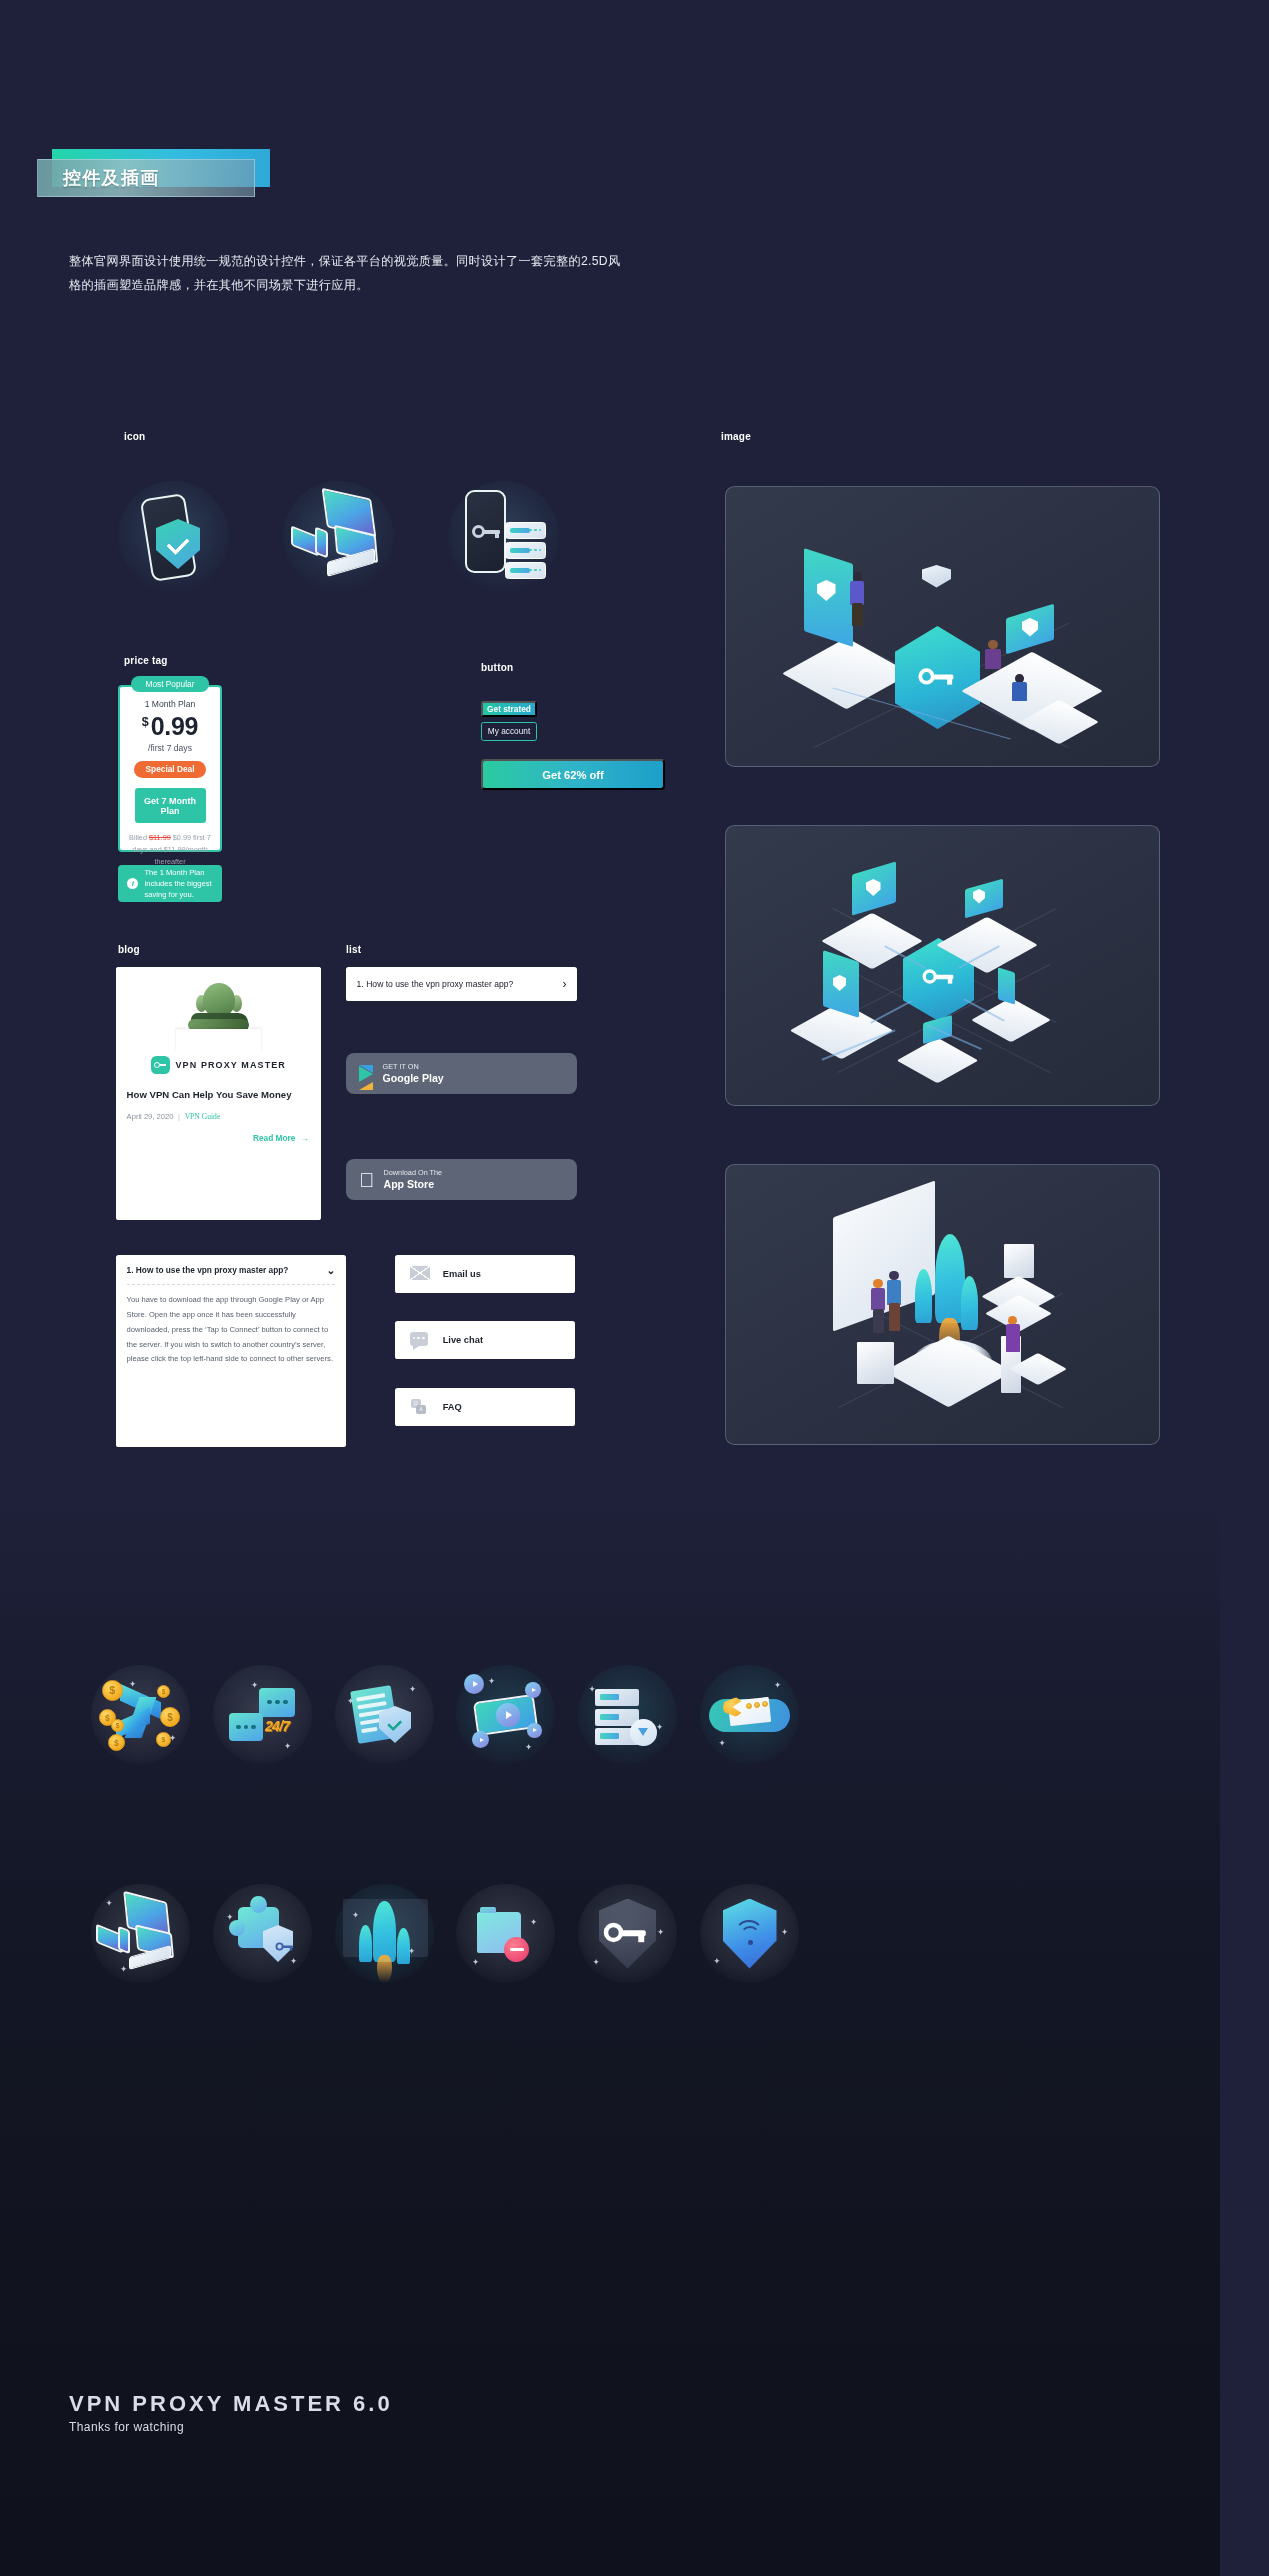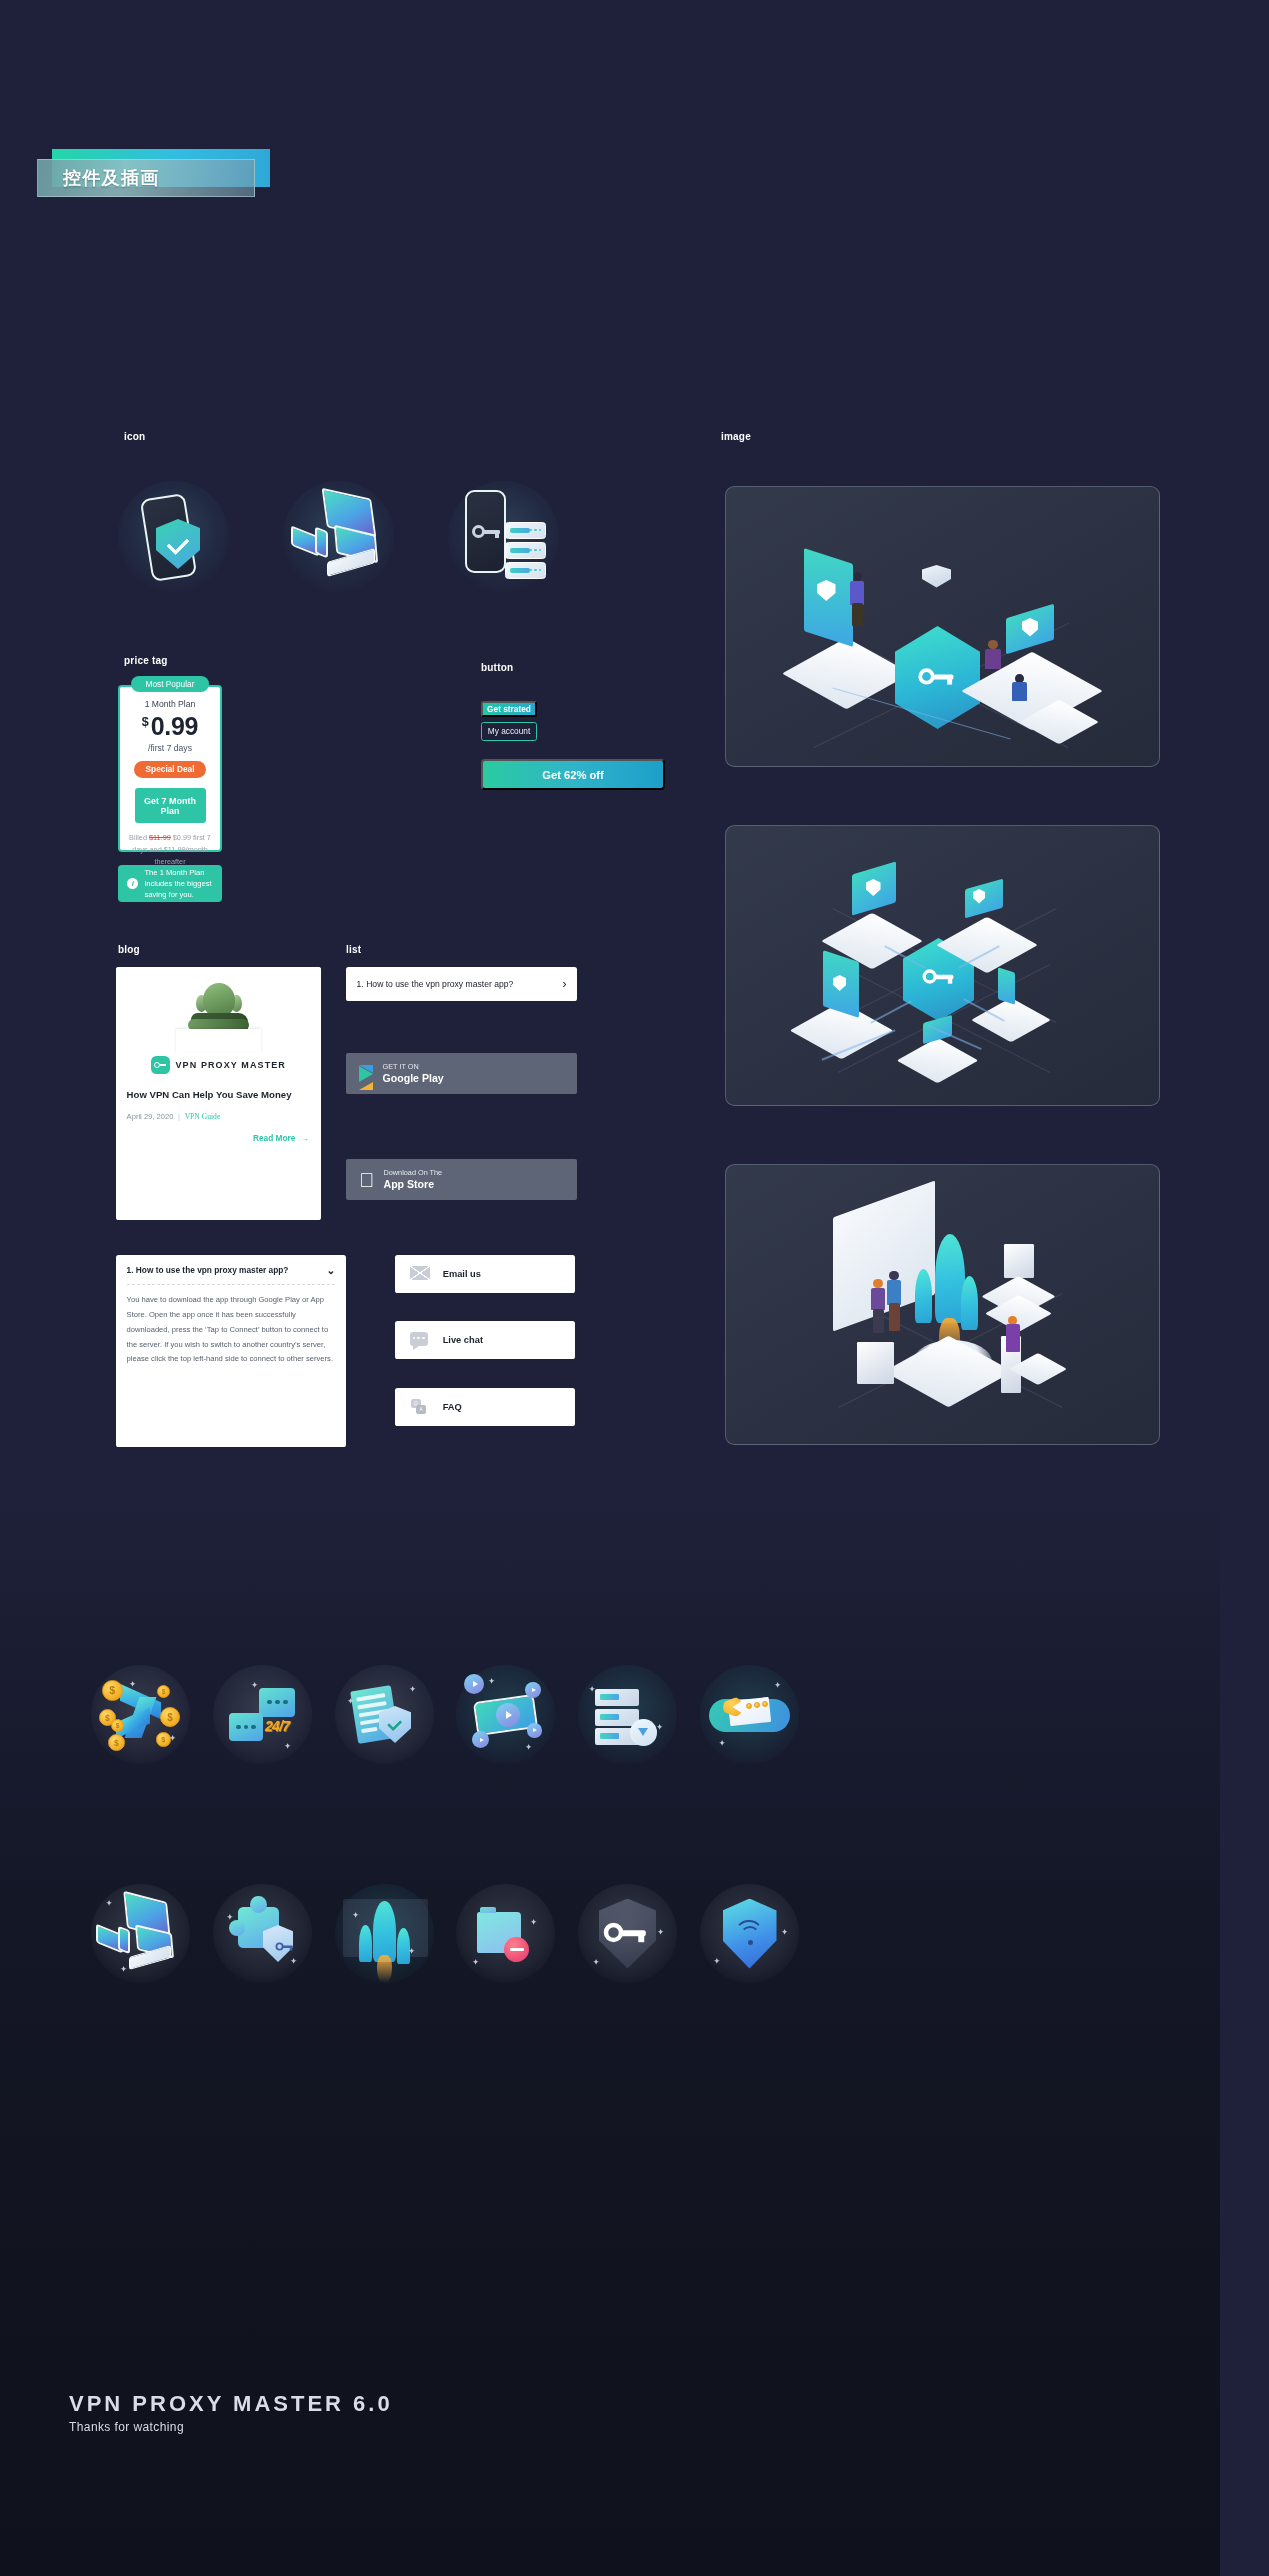--- a/index.html
+++ b/index.html
@@ -210,21 +210,21 @@
     padding:12px 12px 10.6px; font-size:8.3px; font-weight:bold; color:#2ec4a6; cursor:pointer;
   }
 
   
   .list-row {
     position:absolute; background:#fff; border-radius:2.6px;
     display:flex; align-items:center; justify-content:space-between;
     padding:0 10.6px; font-size:8.6px; color:#20242e; cursor:pointer;
   }
   .store-btn {
-    position:absolute; background:#5d6576; border-radius:2px;
+    position:absolute; background:#5d6576; border-radius:8px;
     display:flex; align-items:center; gap:9.3px; padding:0 13.2px; cursor:pointer;
   }
   .store-btn .st-top { font-size:7.3px; color:#e6e9ef; line-height:1.3; }
   .store-btn .st-main { font-size:10.6px; font-weight:bold; color:#fff; line-height:1.25; }
   .gplay {
     width:0; height:0; position:relative; flex:0 0 auto;
     border-top:8.6px solid transparent; border-bottom:8.6px solid transparent;
     border-left:14.5px solid #2ec4a6;
   }
   .gplay::before {
@@ -454,20 +454,21 @@
 
 <div class="page">
 
   <div class="title-wrap">
     <div class="title-back"></div>
     <div class="title-front">
       <span>控件及插画</span>
     </div>
   </div>
 
+  <div class="intro">整体官网界面设计使用统一规范的设计控件，保证各平台的视觉质量。同时设计了一套完整的2.5D风格的插画塑造品牌感，并在其他不同场景下进行应用。</div>
 
   <div class="sec-label" style="left:124px; top:431px;">icon</div>
 
   <div class="icon-ill" style="left:118px; top:481px;">
     <div class="icon-ell"></div>
     <div class="ph" style="left:28px; top:14.5px; width:45px; height:83px; transform:rotate(-9deg);"></div>
     <div class="shield-chk" style="left:38px; top:38px; width:44px; height:50px;">
       <div class="chk"></div>
     </div>
   </div>

